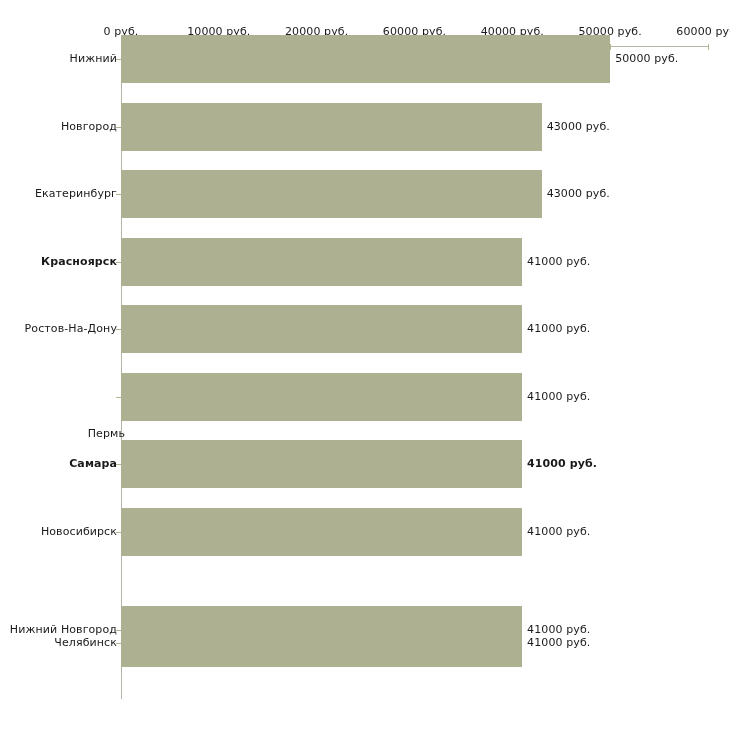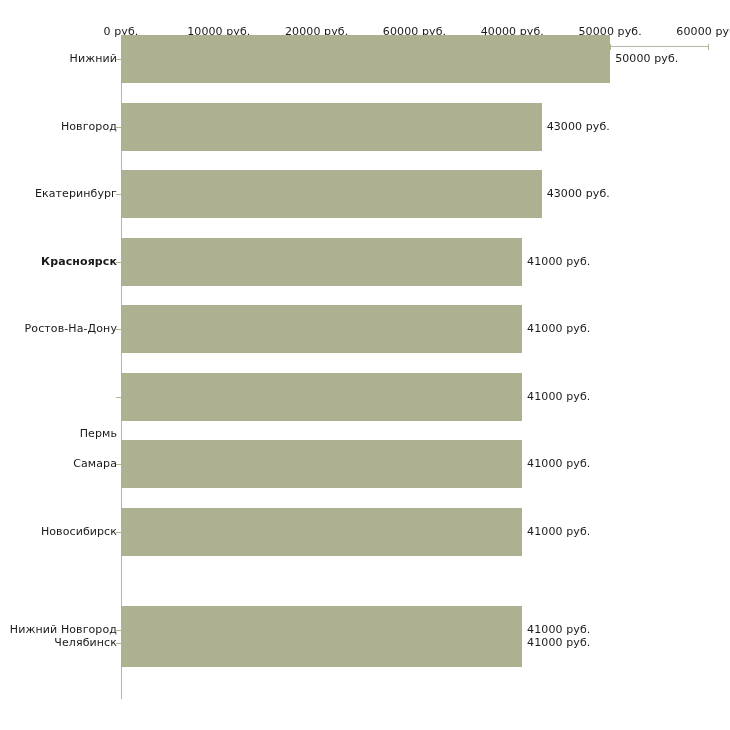--- a/index.html
+++ b/index.html
@@ -155,26 +155,26 @@
         <div class="bar" title="Красноярск: 41000 руб." style="left: 121px; top: 0px; width: 401.117px; height: 48px; background: rgb(173, 177, 146);"></div>
         <div class="value-label" style="left: 527.117px; top: 18px;">41000 руб.</div>
       </div>
       <div class="bar-row" style="top: 305px; height: 48px;">
         <div class="cat-label" style="left: 0px; width: 117px; top: 18px;">Ростов-На-Дону</div>
         <div class="cat-tick" style="left: 116px; top: 24px;"></div>
         <div class="bar" title="Ростов-На-Дону: 41000 руб." style="left: 121px; top: 0px; width: 401.117px; height: 48px; background: rgb(173, 177, 146);"></div>
         <div class="value-label" style="left: 527.117px; top: 18px;">41000 руб.</div>
       </div>
       <div class="bar-row" style="top: 372.5px; height: 48px;">
-        <div class="cat-label" style="left: 0px; width: 117px; top: 18px; margin-top: 37px;">Пермь</div>
+        <div class="cat-label" style="left: 8px; width: 117px; top: 18px; margin-top: 37px;">Пермь</div>
         <div class="cat-tick" style="left: 116px; top: 24px;"></div>
         <div class="bar" title="Пермь: 41000 руб." style="left: 121px; top: 0px; width: 401.117px; height: 48px; background: rgb(173, 177, 146);"></div>
         <div class="value-label" style="left: 527.117px; top: 18px;">41000 руб.</div>
       </div>
-      <div class="bar-row" style="top: 440px; height: 54px;">
+      <div class="bar-row" style="top: 440px; height: 54px; font-weight: bold;">
         <div class="cat-label" style="left: 0px; width: 117px; top: 18px;">Самара</div>
         <div class="cat-tick" style="left: 116px; top: 24px;"></div>
         <div class="bar" title="Самара: 41000 руб." style="left: 121px; top: 0px; width: 401.117px; height: 48px; background: rgb(173, 177, 146);"></div>
         <div class="value-label" style="left: 527.117px; top: 18px;">41000 руб.</div>
       </div>
       <div class="bar-row" style="top: 507.5px; height: 64px;">
         <div class="cat-label" style="left: 0px; width: 117px; top: 18px;">Новосибирск</div>
         <div class="cat-tick" style="left: 116px; top: 24px;"></div>
         <div class="bar" title="Новосибирск: 41000 руб." style="left: 121px; top: 0px; width: 401.117px; height: 48px; background: rgb(173, 177, 146);"></div>
         <div class="value-label" style="left: 527.117px; top: 18px;">41000 руб.</div>

